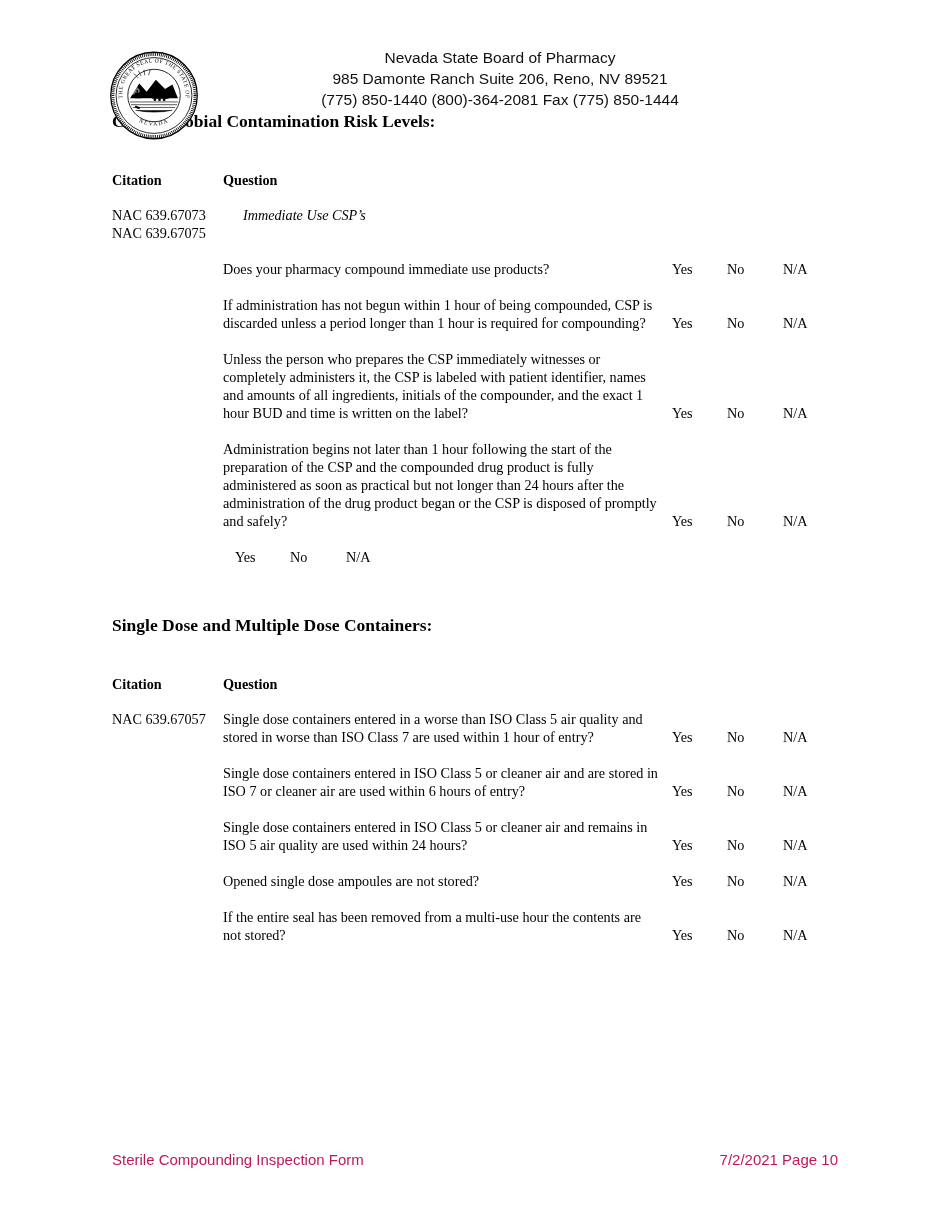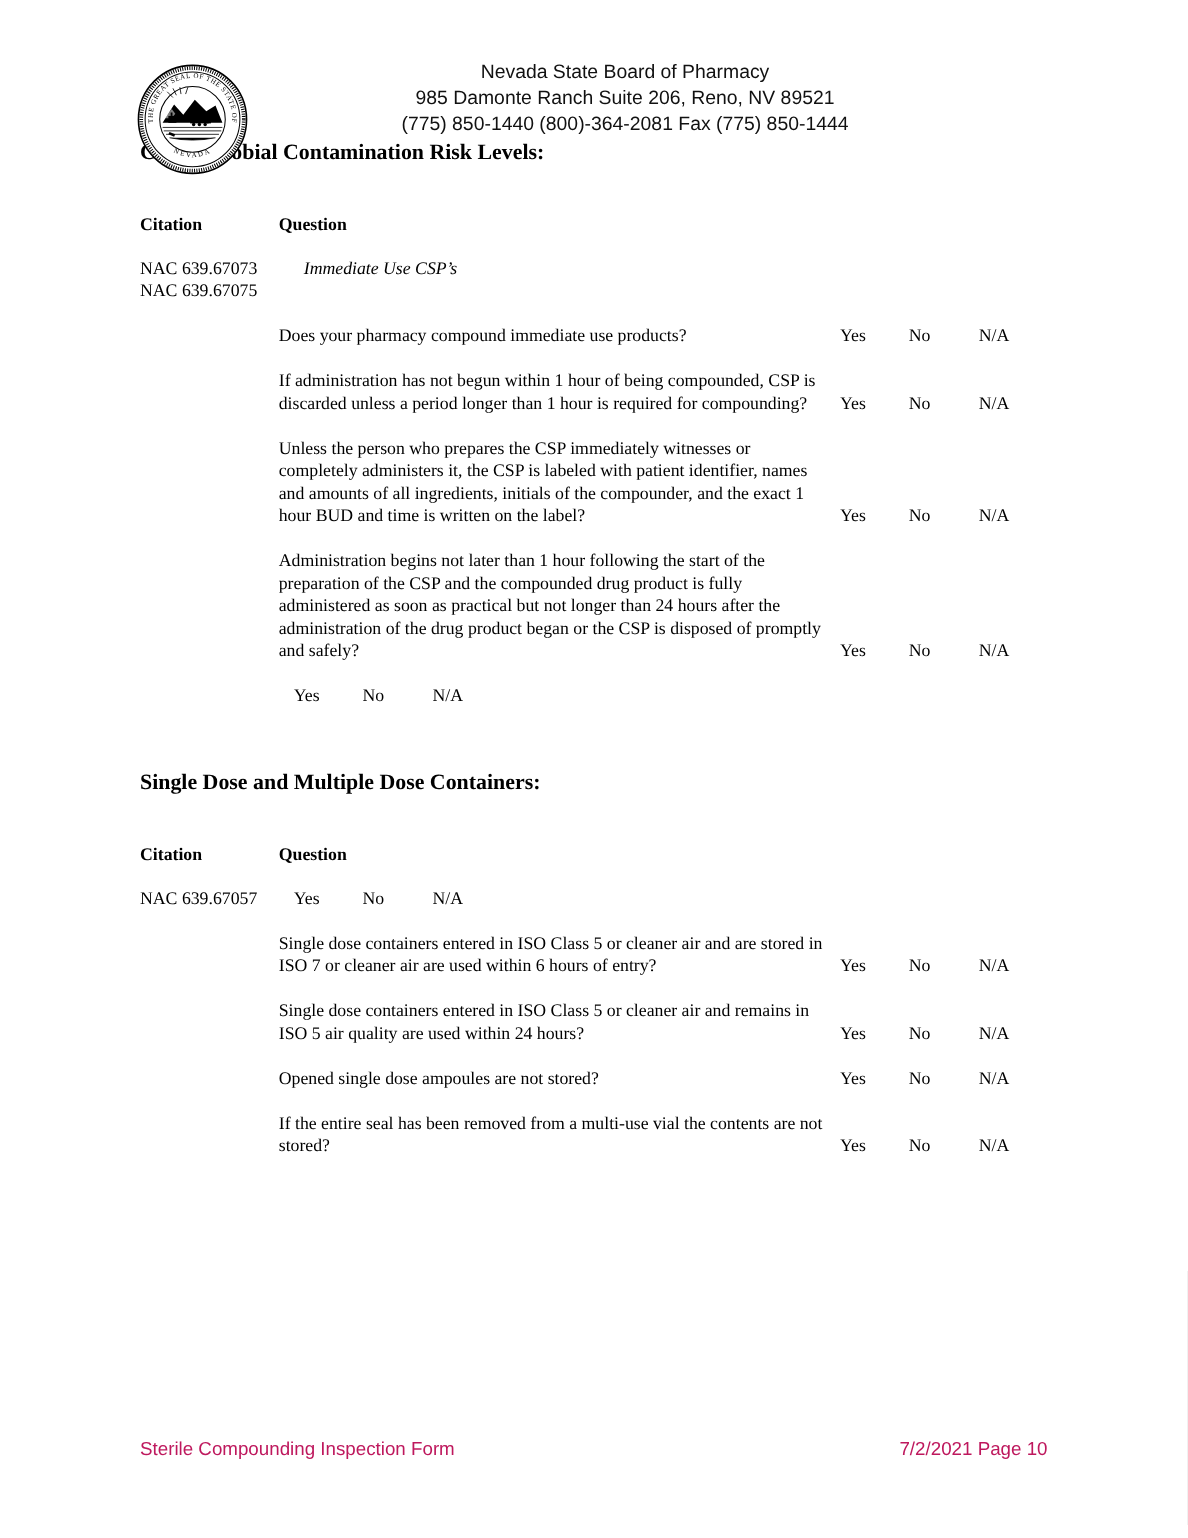--- a/index.html
+++ b/index.html
@@ -192,20 +192,21 @@
     <section class="section-second">
       <h1 class="section-title">Single Dose and Multiple Dose Containers:</h1>
 
       <div class="cols-header">
         <div class="cell citation">Citation</div>
         <div class="cell question">Question</div>
       </div>
 
       <div class="row first-row">
         <div class="cell citation">NAC 639.67057</div>
+        <div class="cell question">Single dose containers entered in a worse than ISO Class 5 air quality and stored in worse than ISO Class 7 are used within 1 hour of entry?</div>
         <div class="cell ans">Yes</div>
         <div class="cell ans no-col">No</div>
         <div class="cell ans na-col">N/A</div>
       </div>
 
       <div class="row">
         <div class="cell citation"></div>
         <div class="cell question">Single dose containers entered in ISO Class 5 or cleaner air and are stored in ISO 7 or cleaner air are used within 6 hours of entry?</div>
         <div class="cell ans">Yes</div>
         <div class="cell ans no-col">No</div>
@@ -223,21 +224,21 @@
       <div class="row">
         <div class="cell citation"></div>
         <div class="cell question">Opened single dose ampoules are not stored?</div>
         <div class="cell ans">Yes</div>
         <div class="cell ans no-col">No</div>
         <div class="cell ans na-col">N/A</div>
       </div>
 
       <div class="row">
         <div class="cell citation"></div>
-        <div class="cell question">If the entire seal has been removed from a multi-use vial the contents are not stored?</div>
+        <div class="cell question">If the entire seal has been removed from a multi-use hour the contents are not stored?</div>
         <div class="cell ans">Yes</div>
         <div class="cell ans no-col">No</div>
         <div class="cell ans na-col">N/A</div>
       </div>
     </section>
 
   </div>
 
   <div class="footer">
     <div>Sterile Compounding Inspection Form</div>

